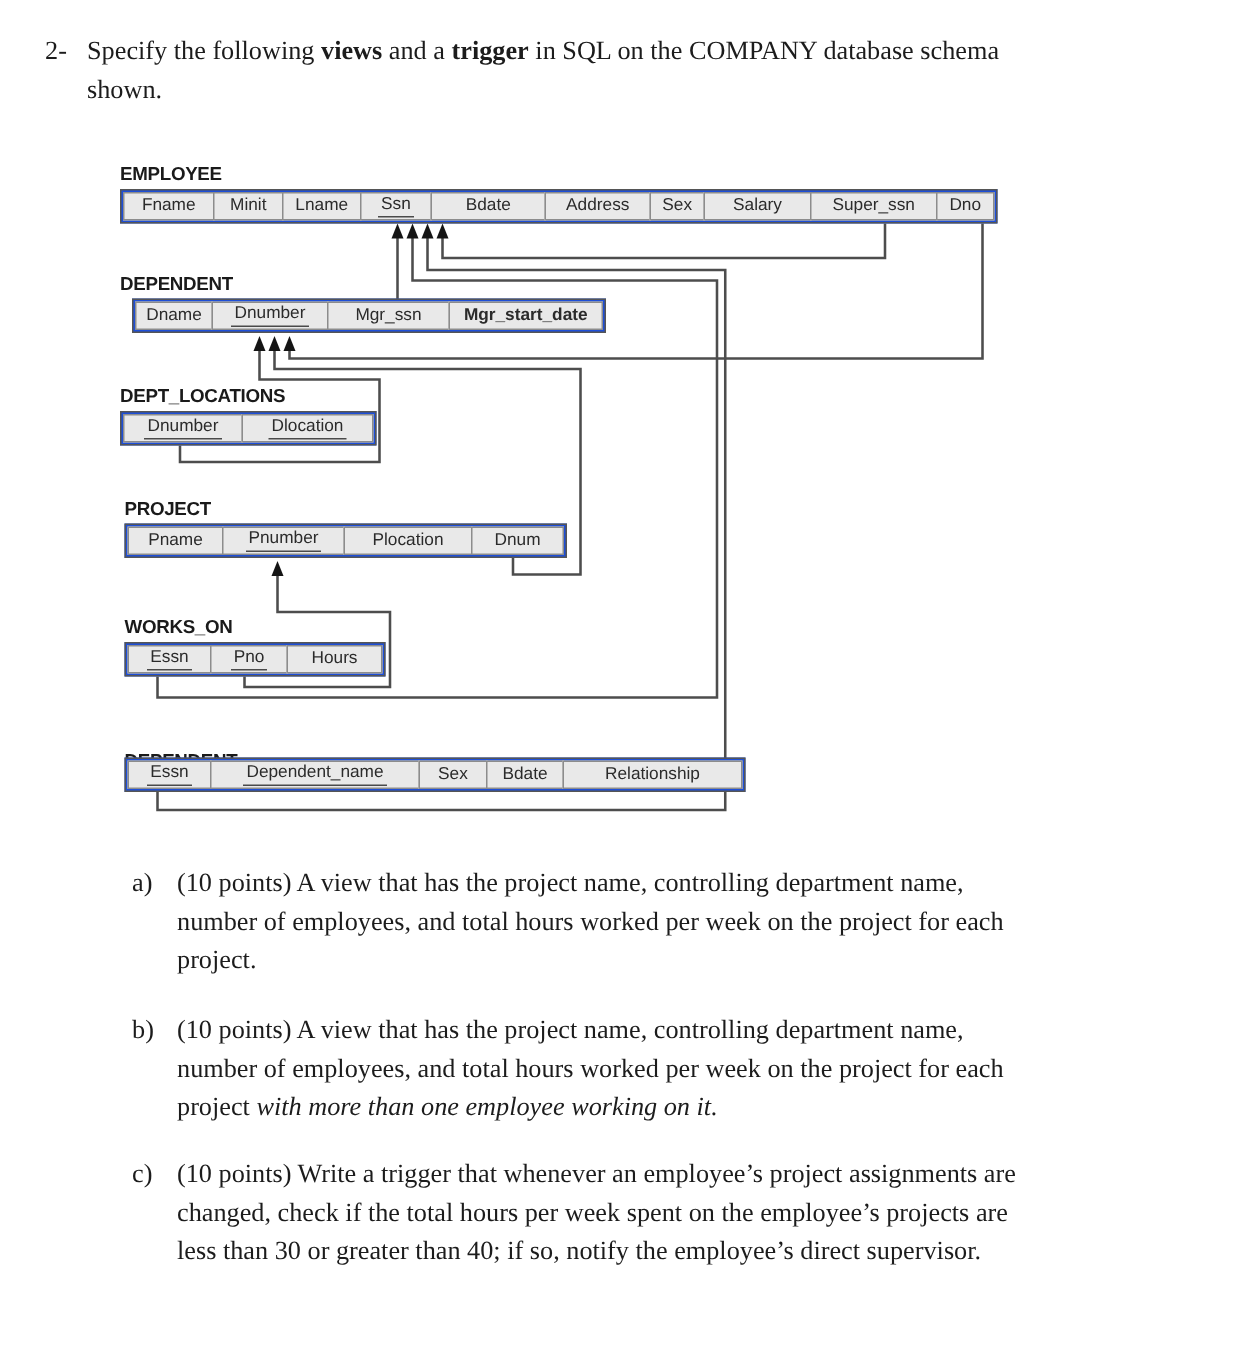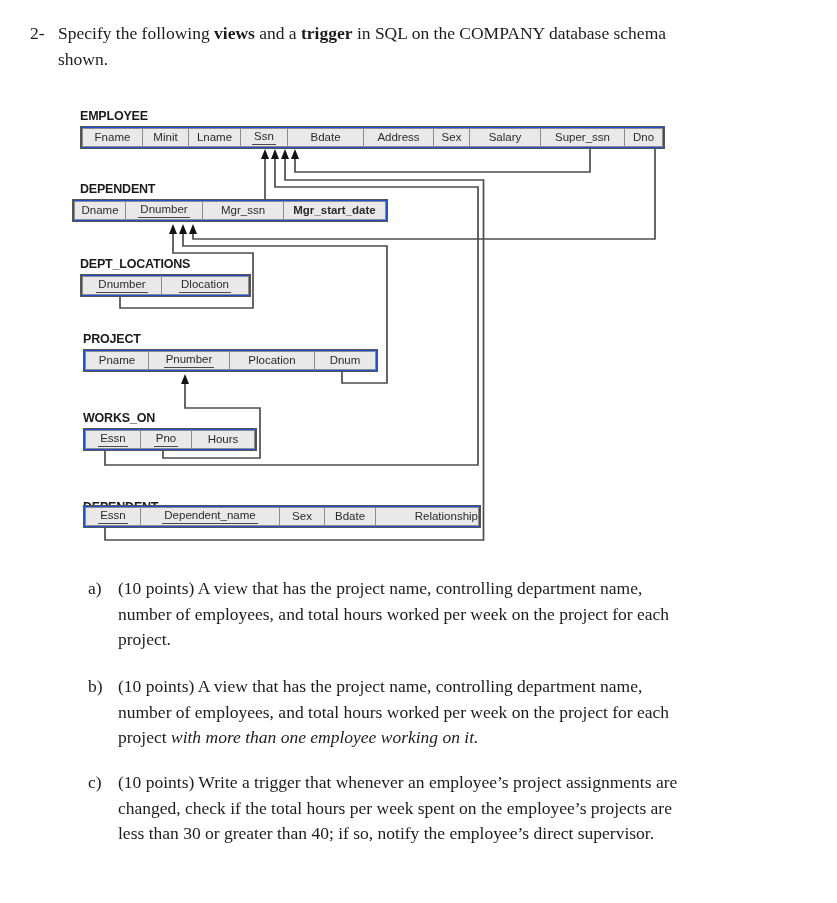--- a/index.html
+++ b/index.html
@@ -116,21 +116,21 @@
           <span class="fld">Salary</span>
         </div>
         <div class="cell" style="width: 85px;">
           <span class="fld">Super_ssn</span>
         </div>
         <div class="cell" style="width: 39px;">
           <span class="fld">Dno</span>
         </div>
       </div>
       <div class="tbl-label" style="left: 80px; top: 182px;">DEPENDENT</div>
-      <div class="tbl" style="left: 72px; top: 199px;">
+      <div class="tbl" style="left: 88px; top: 199px;">
         <div class="cell" style="width: 52px;">
           <span class="fld">Dname</span>
         </div>
         <div class="cell" style="width: 78px;">
           <span class="fld key">Dnumber</span>
         </div>
         <div class="cell" style="width: 82px; justify-content: center;">
           <span class="fld">Mgr_ssn</span>
         </div>
         <div class="cell" style="width: 103px; font-weight: bold;">
@@ -180,21 +180,21 @@
         </div>
         <div class="cell" style="width: 140px; align-items: center;">
           <span class="fld key">Dependent_name</span>
         </div>
         <div class="cell" style="width: 46px;">
           <span class="fld">Sex</span>
         </div>
         <div class="cell" style="width: 52px;">
           <span class="fld">Bdate</span>
         </div>
-        <div class="cell" style="width: 104px; justify-content: flex-end;">
+        <div class="cell" style="width: 120px;">
           <span class="fld">Relationship</span>
         </div>
       </div>
     </div>
 
   <div class="item" style="top:576px;">
     <div class="item-marker">a)</div>
     <div class="item-lines rich">
         <div><span>(10 points) A view that has the project name, controlling department name,</span></div>
         <div><span>number of employees, and total hours worked per week on the project for each</span></div>

